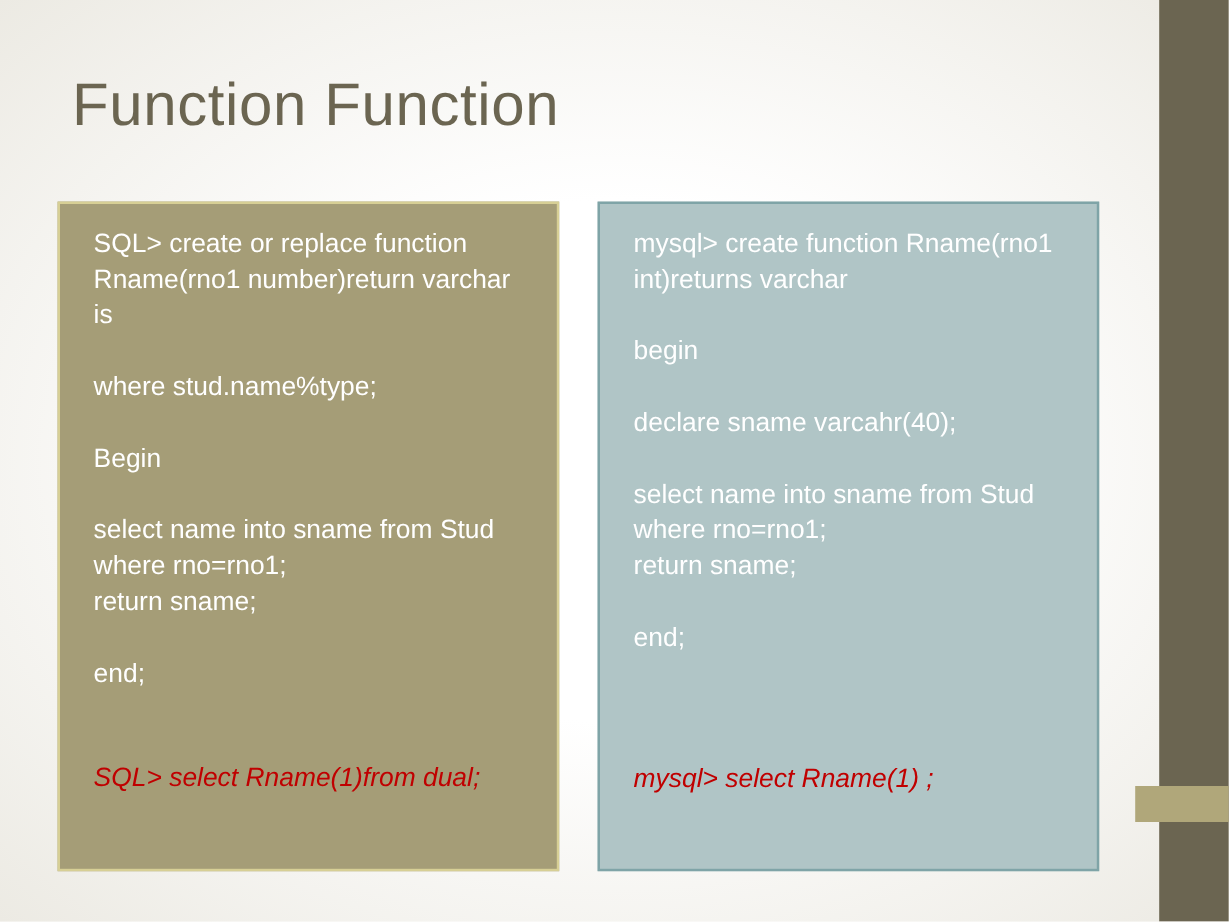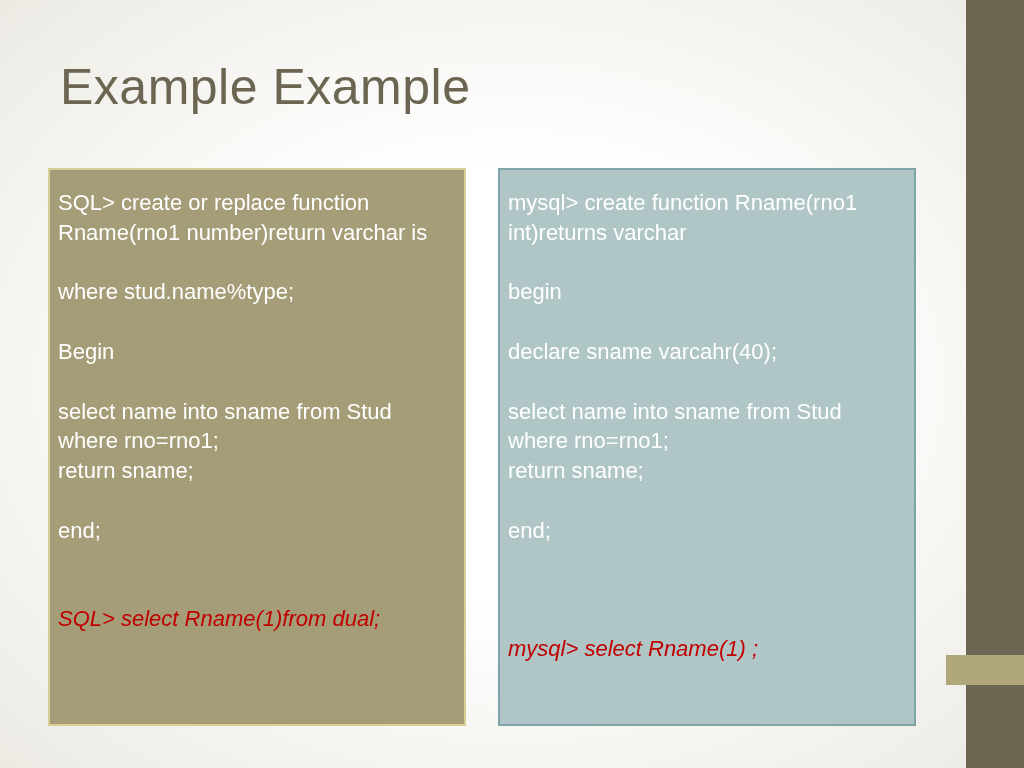--- a/index.html
+++ b/index.html
@@ -31,21 +31,21 @@
     font-weight: 400;
     color: #6b6551;
     letter-spacing: 0.5px;
   }
   .panel {
     position: absolute;
     top: 168px;
     width: 418px;
     height: 558px;
     border: 2px solid;
-    padding: 18px 8px;
+    padding: 18px 28px;
     font-size: 22px;
     line-height: 1.35;
     color: #ffffff;
     font-weight: 400;
   }
   .panel-left {
     left: 48px;
     background: #a59d77;
     border-color: #d7cf95;
   }
@@ -61,21 +61,21 @@
     font-style: italic;
     margin-top: 28px;
   }
 </style>
 </head>
 <body>
 
 <div class="side-bar"></div>
 <div class="side-accent"></div>
 
-<h1 class="title">Example Example</h1>
+<h1 class="title">Function Function</h1>
 
 <div class="panel panel-left">
   <div class="para">SQL&gt; create or replace function Rname(rno1  number)return varchar is</div>
   <div class="gap"></div>
   <div class="para">where stud.name%type;</div>
   <div class="gap"></div>
   <div class="para">Begin</div>
   <div class="gap"></div>
   <div class="para">select name into sname from Stud  where rno=rno1;</div>
   <div class="para">return sname;</div>

